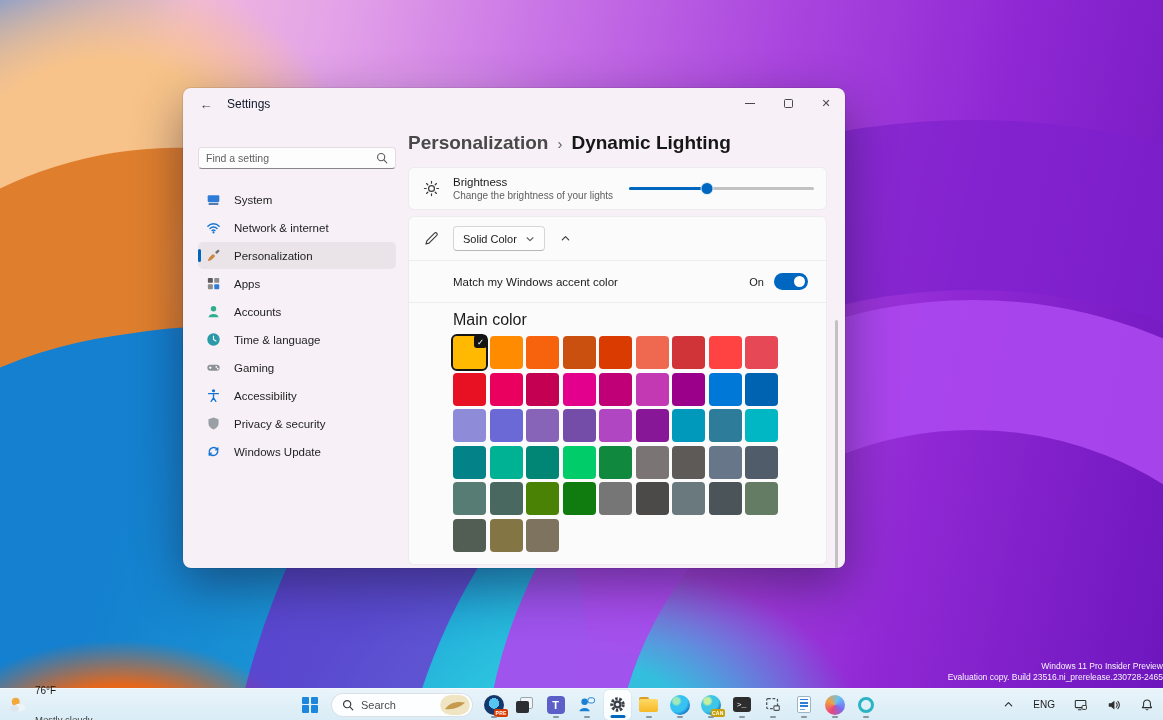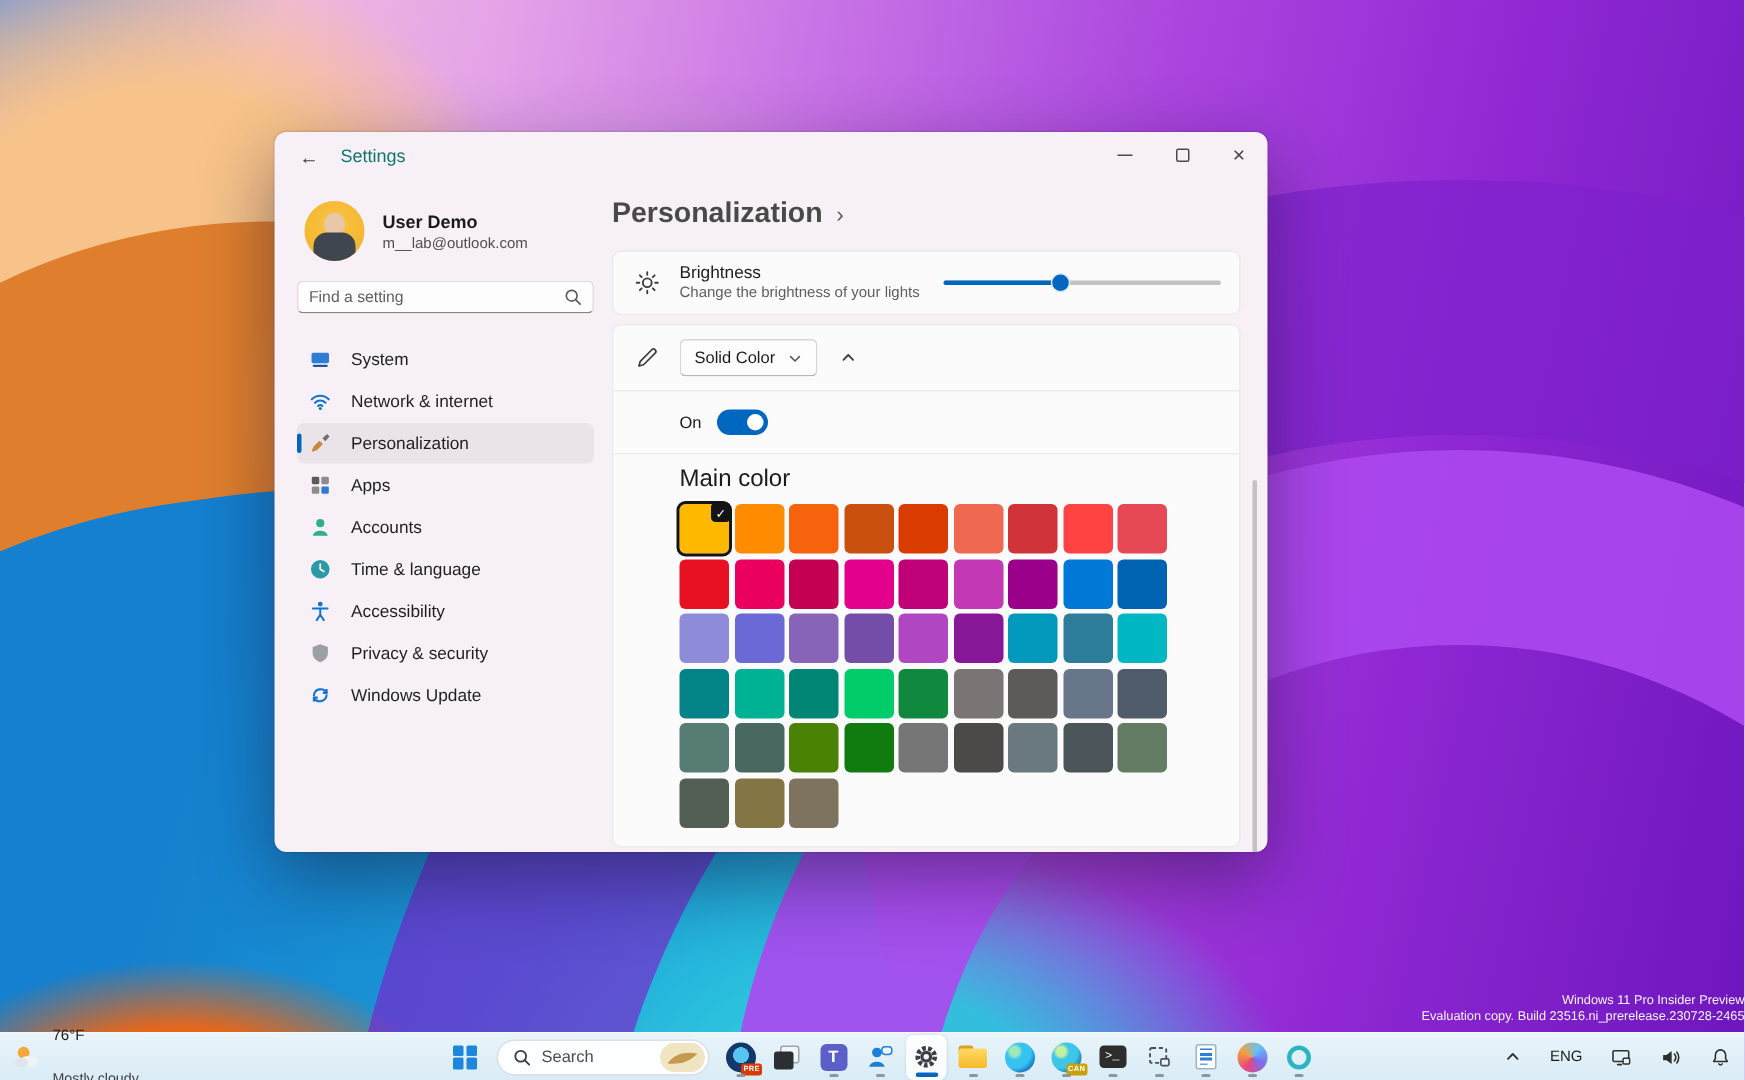--- a/index.html
+++ b/index.html
@@ -18,21 +18,21 @@
   .wp-ring1 { width:980px; height:980px; right:-300px; bottom:-560px; border:130px solid rgba(172,72,238,.9); border-radius:50%; }
   .wp-ring2 { width:1500px; height:1500px; right:-560px; bottom:-900px; border:170px solid rgba(125,32,205,.65); border-radius:50%; }
   .wp-glow { left:160px; top:60px; width:560px; height:420px; background:radial-gradient(closest-side,rgba(255,236,246,.55),rgba(255,236,246,0)); }
 
   .watermark { position:absolute; right:0; bottom:38px; text-align:right; color:rgba(255,255,255,.95); font-size:8.5px; line-height:10.5px; }
 
   
   .window { position:absolute; left:183px; top:88px; width:662px; height:480px; background:#f7f0f6; border-radius:8px; box-shadow:0 18px 50px rgba(20,10,40,.45), 0 0 0 1px rgba(0,0,0,.08); overflow:hidden; }
   .titlebar { height:32px; display:flex; align-items:center; position:relative; }
   .back-btn { width:30px; height:22px; margin-left:8px; display:flex; align-items:center; justify-content:center; color:#3c3c3c; font-size:13px; border-radius:4px; }
-  .win-title { font-size:12px; color:#0f766e; margin-left:6px; }
+  .win-title { font-size:12px; color:#0f172a; margin-left:6px; }
   .win-controls { position:absolute; right:0; top:0; display:flex; }
   .wc { width:38px; height:30px; display:flex; align-items:center; justify-content:center; color:#4a4a4a; font-size:11px; }
   .wc .min-glyph { width:10px; height:1px; background:#4a4a4a; display:block; }
   .wc .max-glyph { width:9px; height:9px; border:1px solid #4a4a4a; border-radius:1.5px; display:block; }
   .win-body { position:absolute; top:32px; left:0; right:0; bottom:0; display:flex; }
 
   
   .sidebar { width:225px; padding:14px 12px 0 15px; flex:none; }
   .user-row { display:flex; align-items:center; gap:12px; padding-left:5px; }
   .avatar { width:40px; height:40px; border-radius:50%; background:radial-gradient(circle at 50% 40%,#f9c646 0%,#f3af26 100%); position:relative; overflow:hidden; flex:none; }
@@ -141,30 +141,20 @@
           </div>
         <div class="wc">
             <span class="max-glyph"></span>
           </div>
         <div class="wc">✕</div>
       </div>
     </div>
     <div class="win-body">
 
       <div class="sidebar">
-        <div class="user-row">
-          <div class="avatar">
-              <div class="head"></div>
-              <div class="bodyp"></div>
-            </div>
-          <div>
-            <div class="user-name">User Demo</div>
-            <div class="user-email">m__lab@outlook.com</div>
-          </div>
-        </div>
         <div class="find-box">
           <input placeholder="Find a setting" style="">
           <svg width="12" height="12" viewBox="0 0 14 14">
               <circle cx="6" cy="6" r="4.2" fill="none" stroke="#5a5a5a" stroke-width="1.3"></circle>
               <path d="M9.2 9.2 12.6 12.6" stroke="#5a5a5a" stroke-width="1.3" stroke-linecap="round"></path>
             </svg>
         </div>
         <div class="nav">
             <div class="nav-item">
               <span class="nicon">
@@ -218,20 +208,31 @@
                 <svg viewBox="0 0 16 16">
                   <circle cx="8" cy="8" r="6.6" fill="#2a9aa8"></circle>
                   <path d="M8 4.4V8l2.6 1.6" fill="none" stroke="#fff" stroke-width="1.2" stroke-linecap="round"></path>
                 </svg>
               </span>
               <span class="nlabel">Time &amp; language</span>
             </div>
             <div class="nav-item">
               <span class="nicon">
                 <svg viewBox="0 0 16 16">
+                  <rect x="1.4" y="5" width="13.2" height="6.4" rx="3.2" fill="#8d9298"></rect>
+                  <path d="M4.6 6.9v2.7M3.2 8.2H6" stroke="#fff" stroke-width="1"></path>
+                  <circle cx="11" cy="7.4" r=".9" fill="#fff"></circle>
+                  <circle cx="12.5" cy="9.1" r=".9" fill="#fff"></circle>
+                </svg>
+              </span>
+              <span class="nlabel">Gaming</span>
+            </div>
+            <div class="nav-item">
+              <span class="nicon">
+                <svg viewBox="0 0 16 16">
                   <circle cx="8" cy="2.9" r="1.7" fill="#1173d3"></circle>
                   <path d="M2.8 6h10.4M8 6v4.5M8 10.5 5.5 14.3M8 10.5l2.5 3.8" fill="none" stroke="#1173d3" stroke-width="1.4" stroke-linecap="round"></path>
                 </svg>
               </span>
               <span class="nlabel">Accessibility</span>
             </div>
             <div class="nav-item">
               <span class="nicon">
                 <svg viewBox="0 0 16 16">
                   <path d="M8 1.6 13.4 3.5V7.8c0 3.4-2.3 5.4-5.4 6.6-3.1-1.2-5.4-3.2-5.4-6.6V3.5Z" fill="#9aa0a6"></path>
@@ -248,20 +249,21 @@
               </span>
               <span class="nlabel">Windows Update</span>
             </div>
           </div>
       </div>
 
       <div class="content">
         <div class="breadcrumb">
           <span class="bc-parent">Personalization</span>
           <span class="bc-sep">›</span>
+          <span class="bc-current">Dynamic Lighting</span>
         </div>
 
         <div class="card row">
           <div class="icon-col">
             <svg viewBox="0 0 20 20">
                 <circle cx="10" cy="10" r="3.1" fill="none" stroke="#3c3c3c" stroke-width="1.3"></circle>
                 <g stroke="#3c3c3c" stroke-width="1.3" stroke-linecap="round">
                   <path d="M10 2.6v1.8M10 15.6v1.8M2.6 10h1.8M15.6 10h1.8M4.8 4.8l1.3 1.3M13.9 13.9l1.3 1.3M15.2 4.8l-1.3 1.3M6.1 13.9l-1.3 1.3"></path>
                 </g>
               </svg>
@@ -292,20 +294,23 @@
             </div>
             <div class="expander">
               <svg width="11" height="11" viewBox="0 0 12 12">
                   <path d="M2.5 7.5 6 4l3.5 3.5" fill="none" stroke="#3c3c3c" stroke-width="1.3" stroke-linecap="round" stroke-linejoin="round"></path>
                 </svg>
             </div>
           </div>
 
           <div class="row group-row" style="min-height:42px;">
             <div class="icon-col"></div>
+            <div class="row-text">
+              <div class="row-title">Match my Windows accent color</div>
+            </div>
             <div class="toggle-wrap">
               <span class="toggle-label">On</span>
               <div class="toggle">
                   <div class="knob"></div>
                 </div>
             </div>
           </div>
 
           <div class="group-row colors-sec">
             <div class="colors-label">Main color</div>

